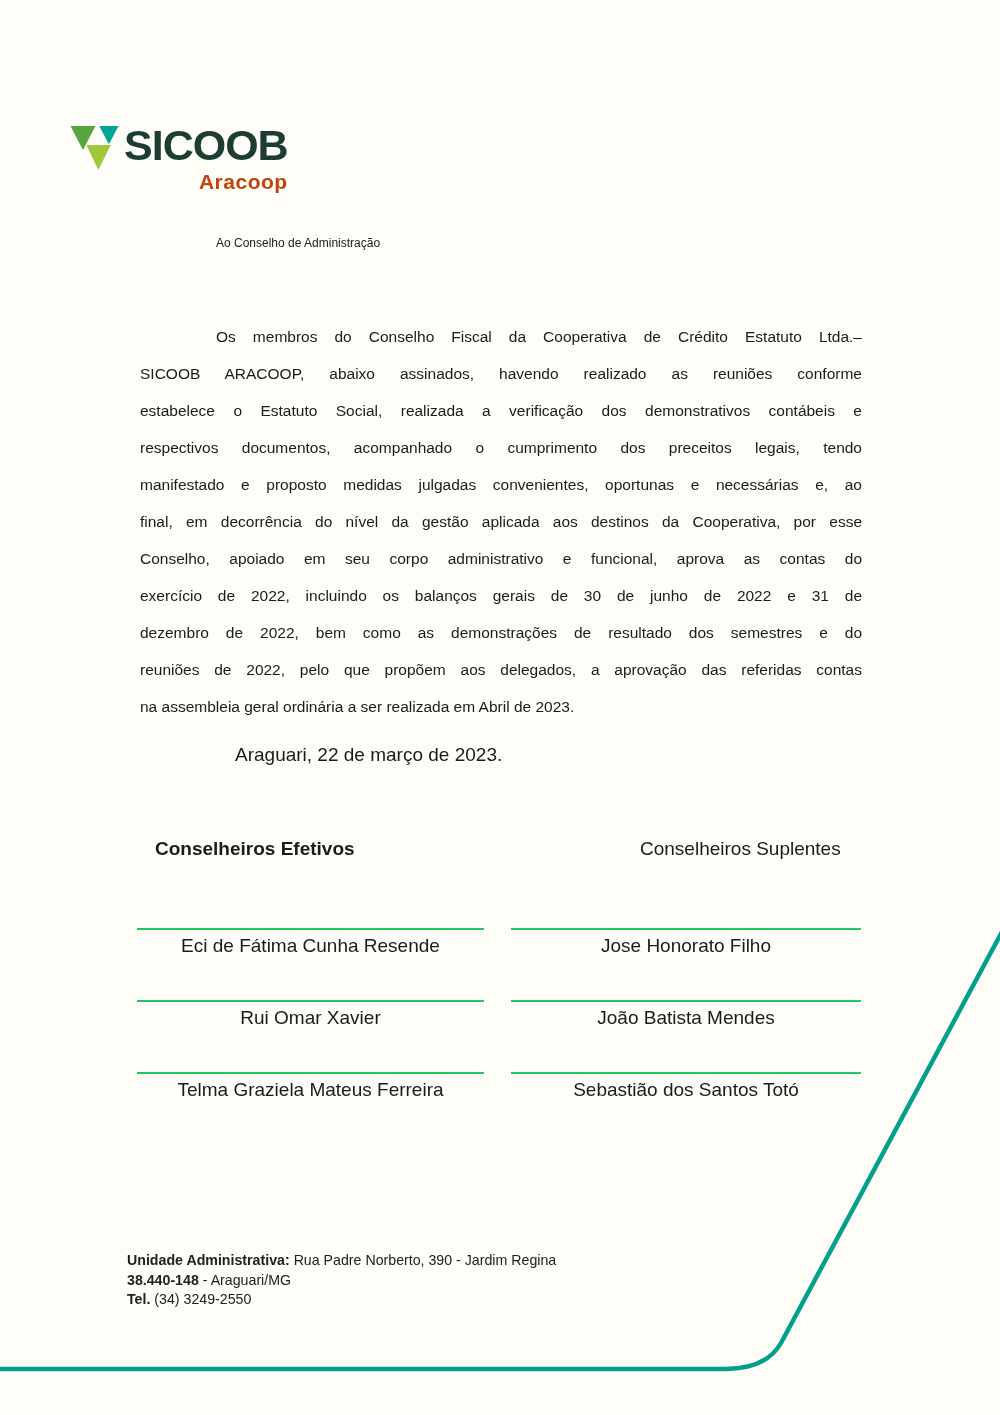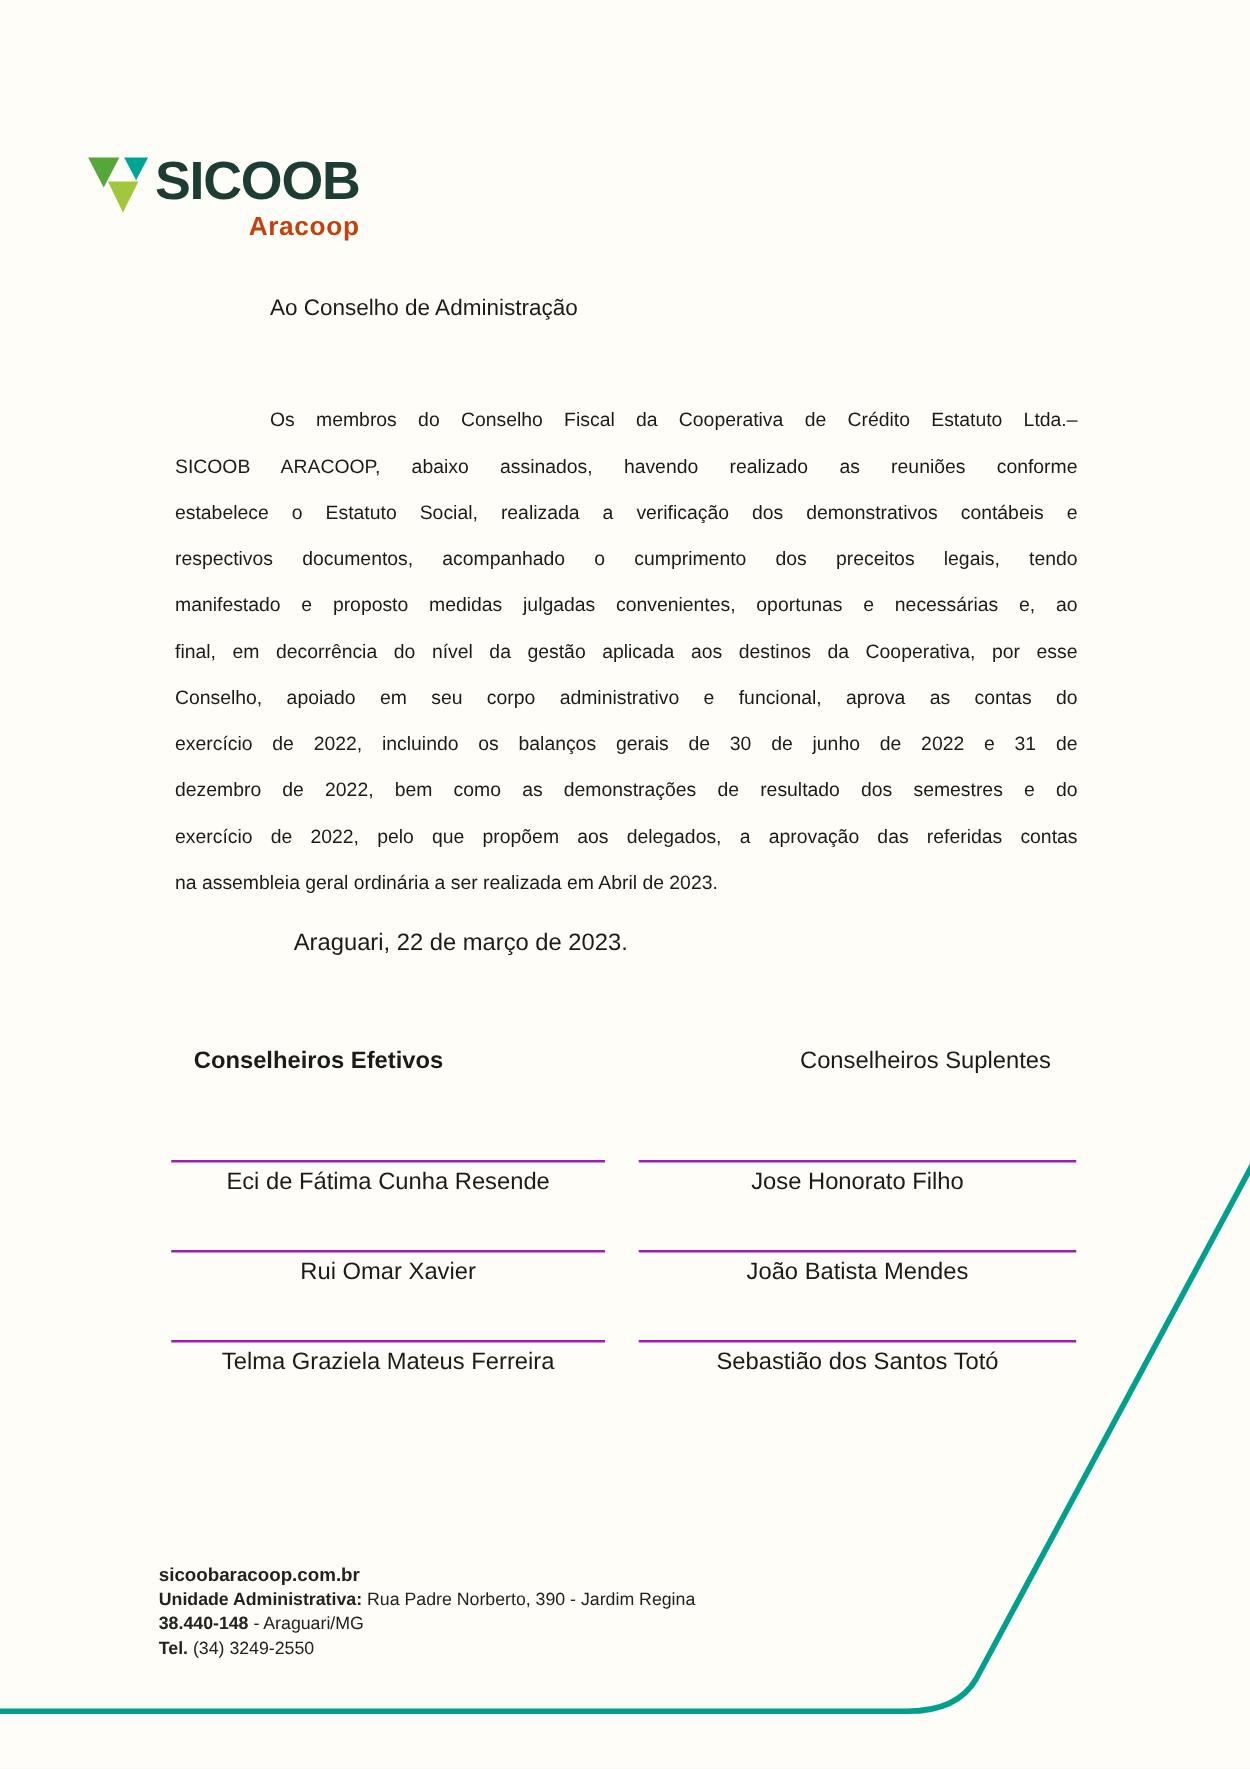--- a/index.html
+++ b/index.html
@@ -25,41 +25,41 @@
     letter-spacing:-1px; line-height:1.0;
   }
   .sub {
     font-size:21px; font-weight:bold; color:#c2410c;
     text-align:right; margin-top:3px; letter-spacing:0.5px;
   }
 
   
   .recipient {
     position:absolute; left:140px; top:236px; width:722px;
-    font-size:18px; text-indent:76px;
+    font-size:12px; text-indent:76px;
   }
   .body-block {
     position:absolute; left:140px; top:318px; width:722px;
     font-size:15.5px; line-height:37px;
   }
   .body-line { text-align:justify; text-align-last:justify; white-space:normal; }
   .body-line.first { text-indent:76px; }
   .body-line.last { text-align:left; text-align-last:left; }
   .date-line {
     position:absolute; left:140px; top:744px; width:722px;
     font-size:19px; text-indent:95px;
   }
 
   
   .sig-title { position:absolute; font-size:19px; }
   .sig-title.left  { left:155px; top:838px;font-weight:bold; }
   .sig-title.right { left:640px; top:838px; }
   .sig-cell {
     position:absolute;
-    border-top:2px solid #a21caf;
+    border-top:2px solid #22c55e;
     padding-top:5px;
     text-align:center;
     font-size:19px;
   }
   .sig-cell.col-l { left:137px; width:347px; }
   .sig-cell.col-r { left:511px; width:350px; }
   .row-0 { top:928px; }
   .row-1 { top:1000px; }
   .row-2 { top:1072px; }
 
@@ -96,21 +96,21 @@
   <div class="body-block">
     <div class="body-line first">Os membros do Conselho Fiscal da Cooperativa de Crédito Estatuto Ltda.–</div>
     <div class="body-line">SICOOB ARACOOP, abaixo assinados, havendo realizado as reuniões conforme</div>
     <div class="body-line">estabelece o Estatuto Social, realizada a verificação dos demonstrativos contábeis e</div>
     <div class="body-line">respectivos documentos, acompanhado o cumprimento dos preceitos legais, tendo</div>
     <div class="body-line">manifestado e proposto medidas julgadas convenientes, oportunas e necessárias e, ao</div>
     <div class="body-line">final, em decorrência do nível da gestão aplicada aos destinos da Cooperativa, por esse</div>
     <div class="body-line">Conselho, apoiado em seu corpo administrativo e funcional, aprova as contas do</div>
     <div class="body-line">exercício de 2022, incluindo os balanços gerais de 30 de junho de 2022 e 31 de</div>
     <div class="body-line">dezembro de 2022, bem como as demonstrações de resultado dos semestres e do</div>
-    <div class="body-line">exercício de 2022, pelo que propõem aos delegados, a aprovação das referidas contas</div>
+    <div class="body-line">reuniões de 2022, pelo que propõem aos delegados, a aprovação das referidas contas</div>
     <div class="body-line last">na assembleia geral ordinária a ser realizada em Abril de 2023.</div>
   </div>
 
   <div class="date-line">Araguari, 22 de março de 2023.</div>
 
   <div class="sig-title left">Conselheiros Efetivos</div>
   <div class="sig-title right">Conselheiros Suplentes</div>
 
   <div class="sig-cell col-l row-0">
     <span>Eci de Fátima Cunha Resende</span>
@@ -125,21 +125,20 @@
     <span>João Batista Mendes</span>
   </div>
   <div class="sig-cell col-l row-2">
     <span>Telma Graziela Mateus Ferreira</span>
   </div>
   <div class="sig-cell col-r row-2">
     <span>Sebastião dos Santos Totó</span>
   </div>
 
   <div class="footer">
-    <div class="site">sicoobaracoop.com.br</div>
     <div>
       <span class="lbl">Unidade Administrativa:</span>
       <span>Rua Padre Norberto, 390 - Jardim Regina</span>
     </div>
     <div>
       <span class="lbl">38.440-148</span>
       <span>- Araguari/MG</span>
     </div>
     <div>
       <span class="lbl">Tel.</span>

